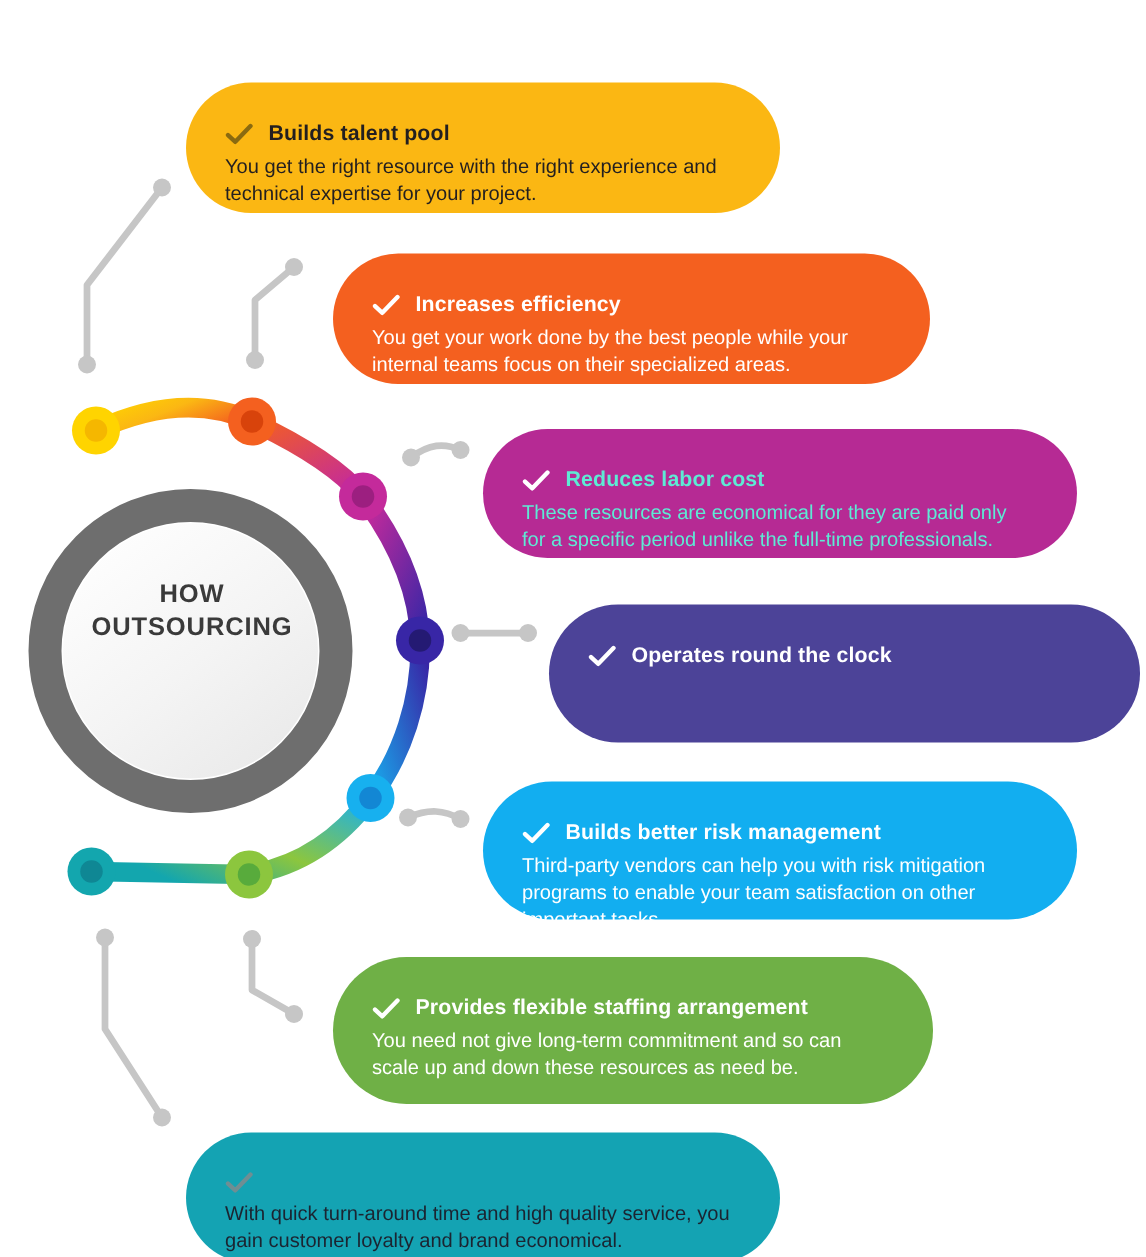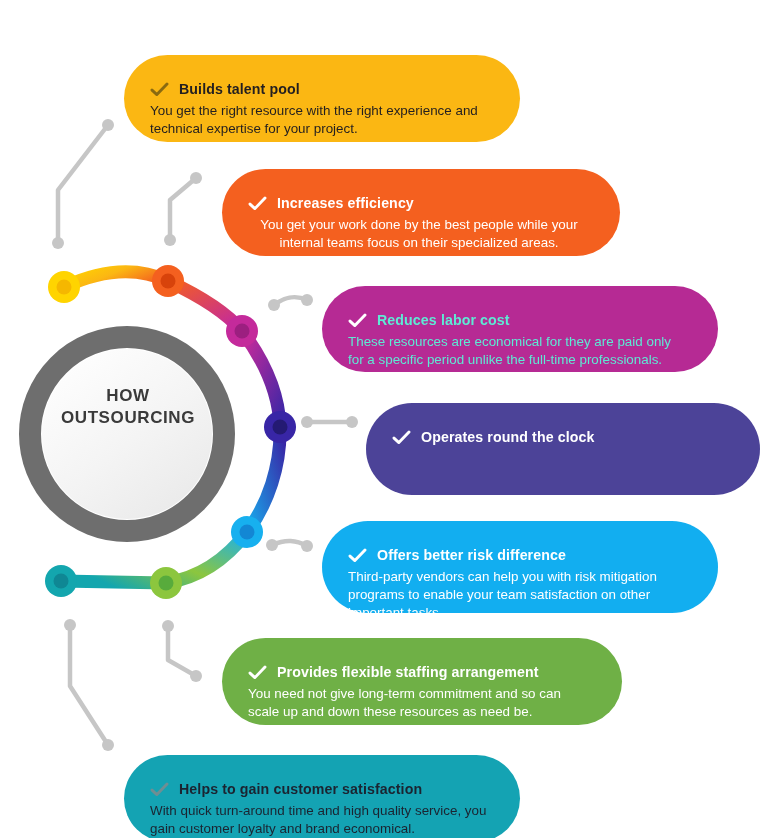--- a/index.html
+++ b/index.html
@@ -171,21 +171,21 @@
   <div class="card" style="left:124px; top:28px; width:396px; height:87px; background:#fbb713; color:#231f20;">
     <div class="card-head">
       <svg class="check" viewBox="0 0 20 16">
         <path d="M2 8.6 L7.2 13.4 L18 2.2" fill="none" stroke="#8a6a10" stroke-width="3.1" stroke-linecap="round" stroke-linejoin="round"></path>
       </svg>
       <span class="card-title">Builds talent pool</span>
     </div>
     <div class="card-body">You get the right resource with the right experience and technical expertise for your project.</div>
   </div>
 
-  <div class="card" style="left:222px; top:142px; width:398px; height:87px; background:#f4601f; color:#ffffff;text-align:center;">
+  <div class="card" style="left:222px; top:142px; width:398px; height:87px; background:#f4601f; color:#ffffff;">
     <div class="card-head">
       <svg class="check" viewBox="0 0 20 16">
         <path d="M2 8.6 L7.2 13.4 L18 2.2" fill="none" stroke="#ffffff" stroke-width="3.1" stroke-linecap="round" stroke-linejoin="round"></path>
       </svg>
       <span class="card-title">Increases efficiency</span>
     </div>
     <div class="card-body">You get your work done by the best people while your internal teams focus on their specialized areas.</div>
   </div>
 
   <div class="card" style="left:322px; top:259px; width:396px; height:86px; background:#b62a94; color:#5eead4;">
@@ -205,38 +205,37 @@
       </svg>
       <span class="card-title">Operates round the clock</span>
     </div>
   </div>
 
   <div class="card" style="left:322px; top:494px; width:396px; height:92px; background:#12aef0; color:#ffffff;">
     <div class="card-head">
       <svg class="check" viewBox="0 0 20 16">
         <path d="M2 8.6 L7.2 13.4 L18 2.2" fill="none" stroke="#ffffff" stroke-width="3.1" stroke-linecap="round" stroke-linejoin="round"></path>
       </svg>
-      <span class="card-title">Offers better risk difference</span>
+      <span class="card-title">Builds better risk management</span>
     </div>
     <div class="card-body">Third-party vendors can help you with risk mitigation programs to enable your team satisfaction on other important tasks.</div>
   </div>
 
-  <div class="card" style="left:222px; top:611px; width:400px; height:87px; background:#6fb046; color:#ffffff;">
+  <div class="card" style="left:222px; top:611px; width:400px; height:98px; background:#6fb046; color:#ffffff;">
     <div class="card-head">
       <svg class="check" viewBox="0 0 20 16">
         <path d="M2 8.6 L7.2 13.4 L18 2.2" fill="none" stroke="#ffffff" stroke-width="3.1" stroke-linecap="round" stroke-linejoin="round"></path>
       </svg>
       <span class="card-title">Provides flexible staffing arrangement</span>
     </div>
     <div class="card-body">You need not give long-term commitment and so can scale up and down these resources as need be.</div>
   </div>
 
   <div class="card" style="left:124px; top:728px; width:396px; height:87px; background:#14a3b3; color:#1b2431;">
     <div class="card-head">
       <svg class="check" viewBox="0 0 20 16">
         <path d="M2 8.6 L7.2 13.4 L18 2.2" fill="none" stroke="#6f8e93" stroke-width="3.1" stroke-linecap="round" stroke-linejoin="round"></path>
       </svg>
-      <span class="card-title">Helps to gain customer satisfaction</span>
     </div>
     <div class="card-body">With quick turn-around time and high quality service, you gain customer loyalty and brand economical.</div>
   </div>
 
 </div>
 
 </body></html>

